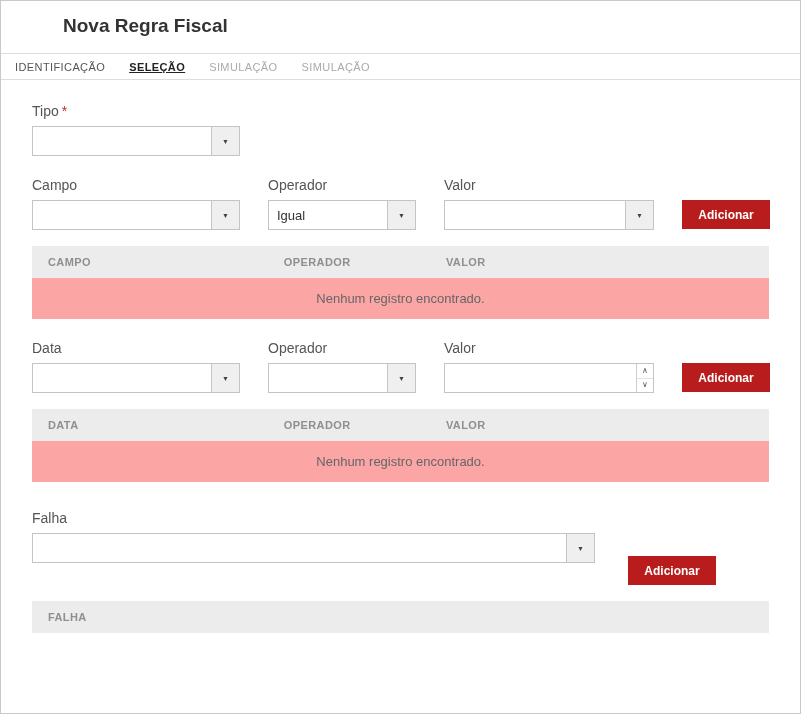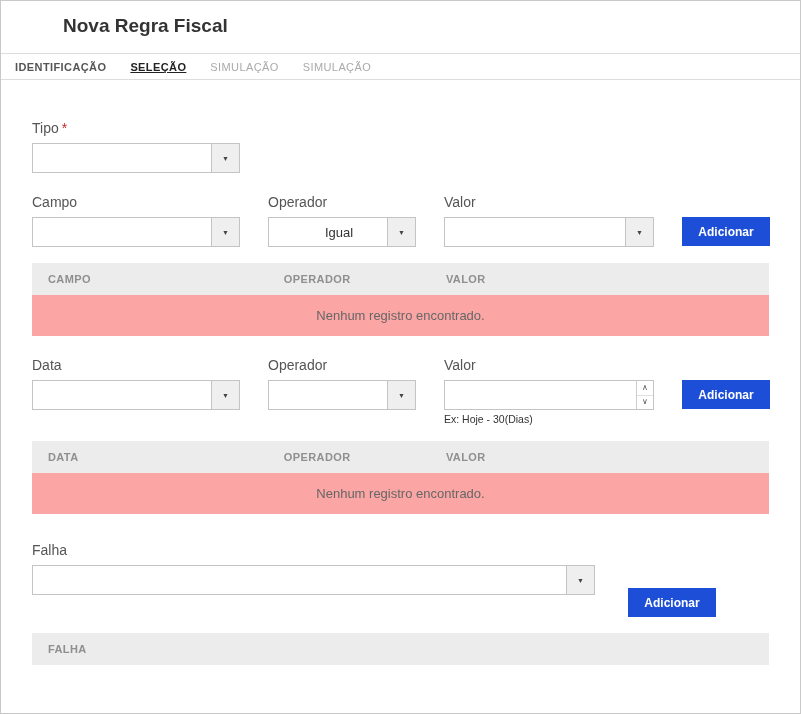--- a/index.html
+++ b/index.html
@@ -34,21 +34,21 @@
     height: 27px;
   }
   .tab {
     padding: 7px 12px 6px 12px;
     font-size: 11px;
     letter-spacing: 0.4px;
     color: #aaa;
     cursor: pointer;
     white-space: nowrap;
   }
-  .tab.visited { color: #555; font-weight: bold; }
+  .tab.visited { color: #555; font-weight: normal; }
   .tab.active { color: #222; font-weight: bold; text-decoration: underline; }
   .content { padding: 0 31px; }
 
   .label {
     font-size: 14px;
     color: #555;
     margin-bottom: 7px;
   }
   .req { color: #cc2a2a; margin-left: 3px; }
 
@@ -95,41 +95,41 @@
     display: flex;
     align-items: center;
     justify-content: center;
     font-size: 8px;
     color: #555;
     cursor: pointer;
     line-height: 1;
   }
   .spin-up { border-bottom: 1px solid #e2e2e2; }
 
-  .section-tipo { margin-top: 40px; }
+  .section-tipo { margin-top: 23px; }
   .w-tipo { width: 208px; }
 
   .row {
     display: flex;
     align-items: flex-start;
     margin-top: 21px;
   }
   .field { margin-right: 28px; }
   .w-campo { width: 208px; }
-  .w-oper  { width: 148px; padding-left: 48px; }
+  .w-oper  { width: 148px; }
   .w-valor { width: 210px; }
   .btn-col { margin-left: auto; padding-top: 23px; }
   .hint {
     font-size: 10.5px;
     color: #333;
     margin-top: 3px;
   }
 
   .btn-dark {
-    background: #1d4ed8;
+    background: #b91c1c;
     color: #fff;
     border: none;
     font-family: "Liberation Sans", sans-serif;
     font-size: 12px;
     font-weight: bold;
     padding: 8px 16px;
     cursor: pointer;
     min-width: 88px;
     height: 29px;
   }
@@ -264,21 +264,20 @@
       </div>
       <div class="field">
         <div class="label">Valor</div>
         <div class="combo w-valor">
           <input class="combo-text" value="" style="">
           <span class="spin">
             <span class="spin-up">∧</span>
             <span class="spin-down">∨</span>
           </span>
         </div>
-        <div class="hint">Ex: Hoje - 30(Dias)</div>
       </div>
       <div class="btn-col">
         <button class="btn-dark">Adicionar</button>
       </div>
     </div>
 
     <table class="grid">
       <thead>
         <tr>
           <th class="col-1">DATA</th>

